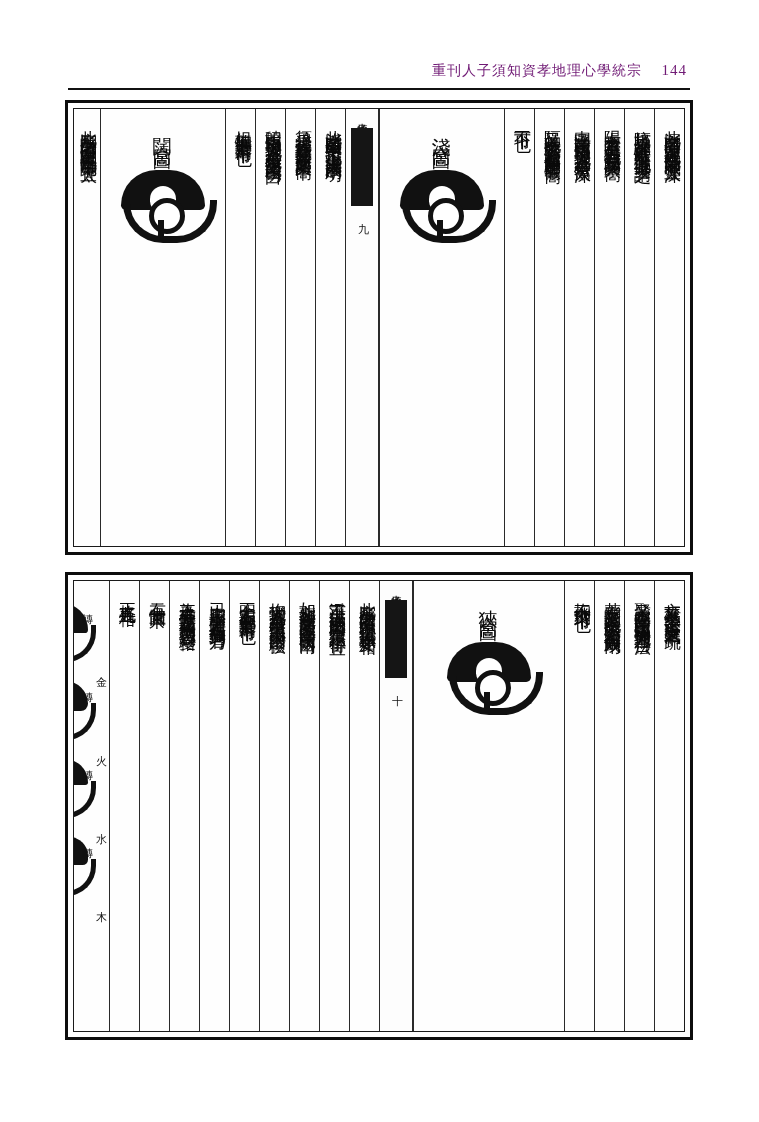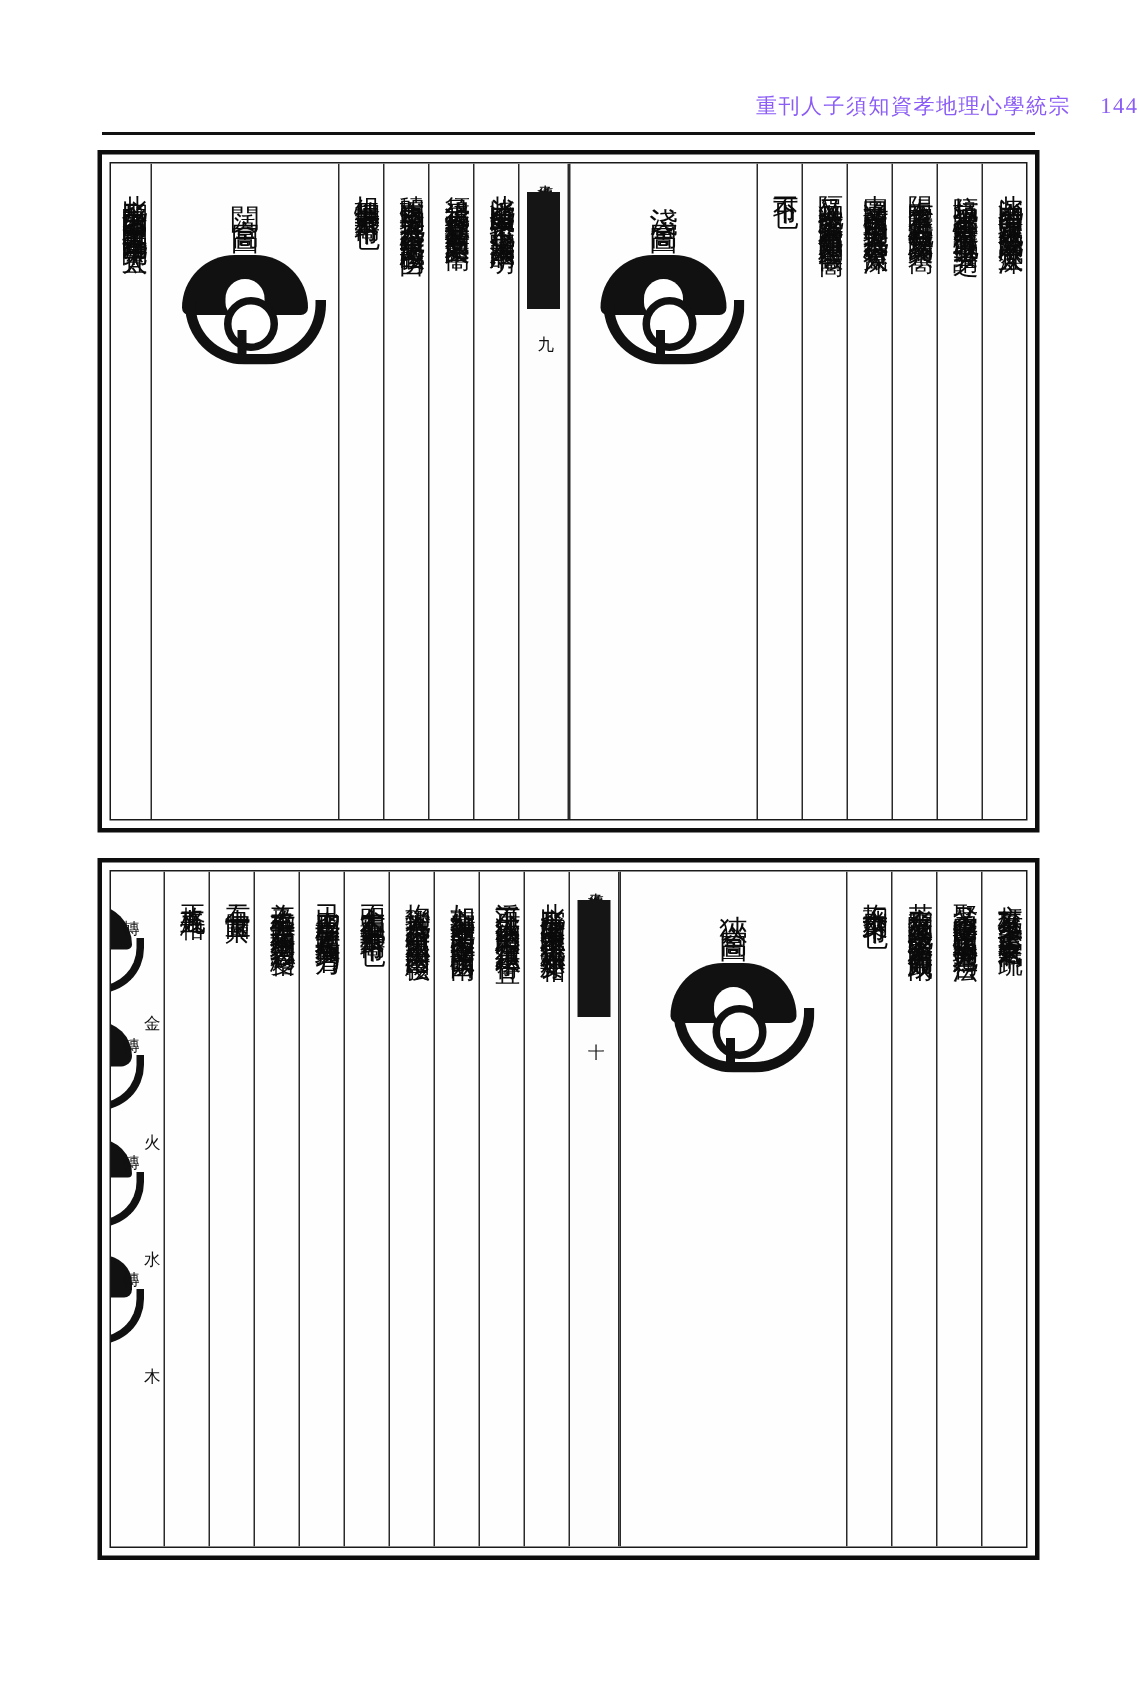--- a/index.html
+++ b/index.html
@@ -16,24 +16,25 @@
     overflow: hidden;
   }
 
   
   .page-header {
     position: absolute;
     top: 62px;
     left: 0;
     width: 759px;
     text-align: right;
+    padding-right: 72px;
     box-sizing: border-box;
     font-size: 14px;
     letter-spacing: 1px;
-    color: #8b5cf6;
+    color: #701a75;
   }
   .page-header .hdr-title {
     font-family: "DejaVu Sans", sans-serif;
   }
   .page-header .hdr-num {
     margin-left: 14px;
     font-family: "Liberation Serif", serif;
     font-size: 15px;
   }
   .header-rule {

